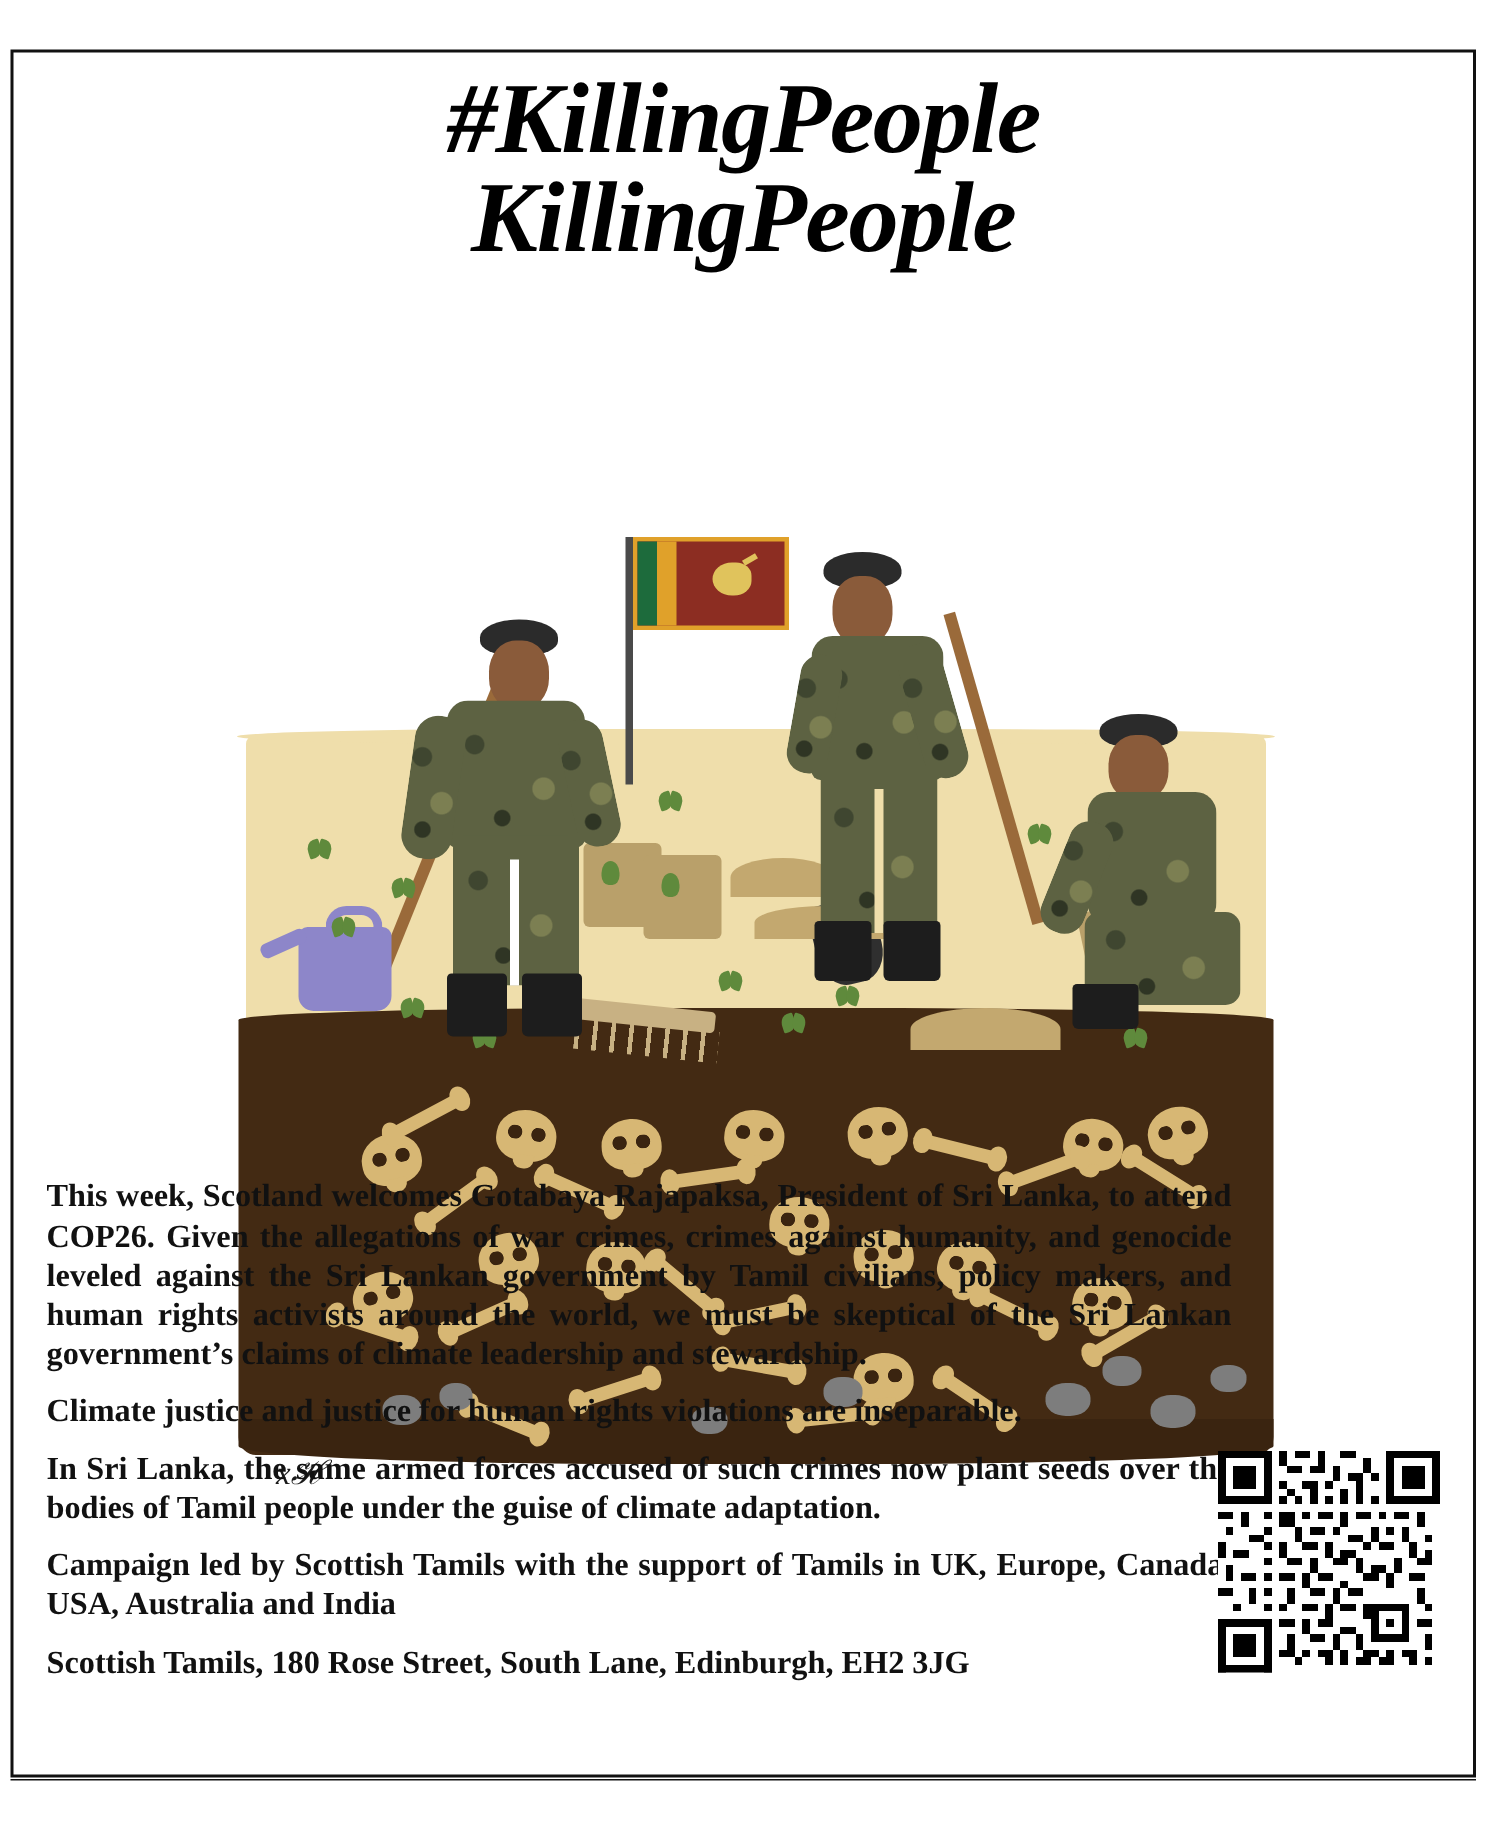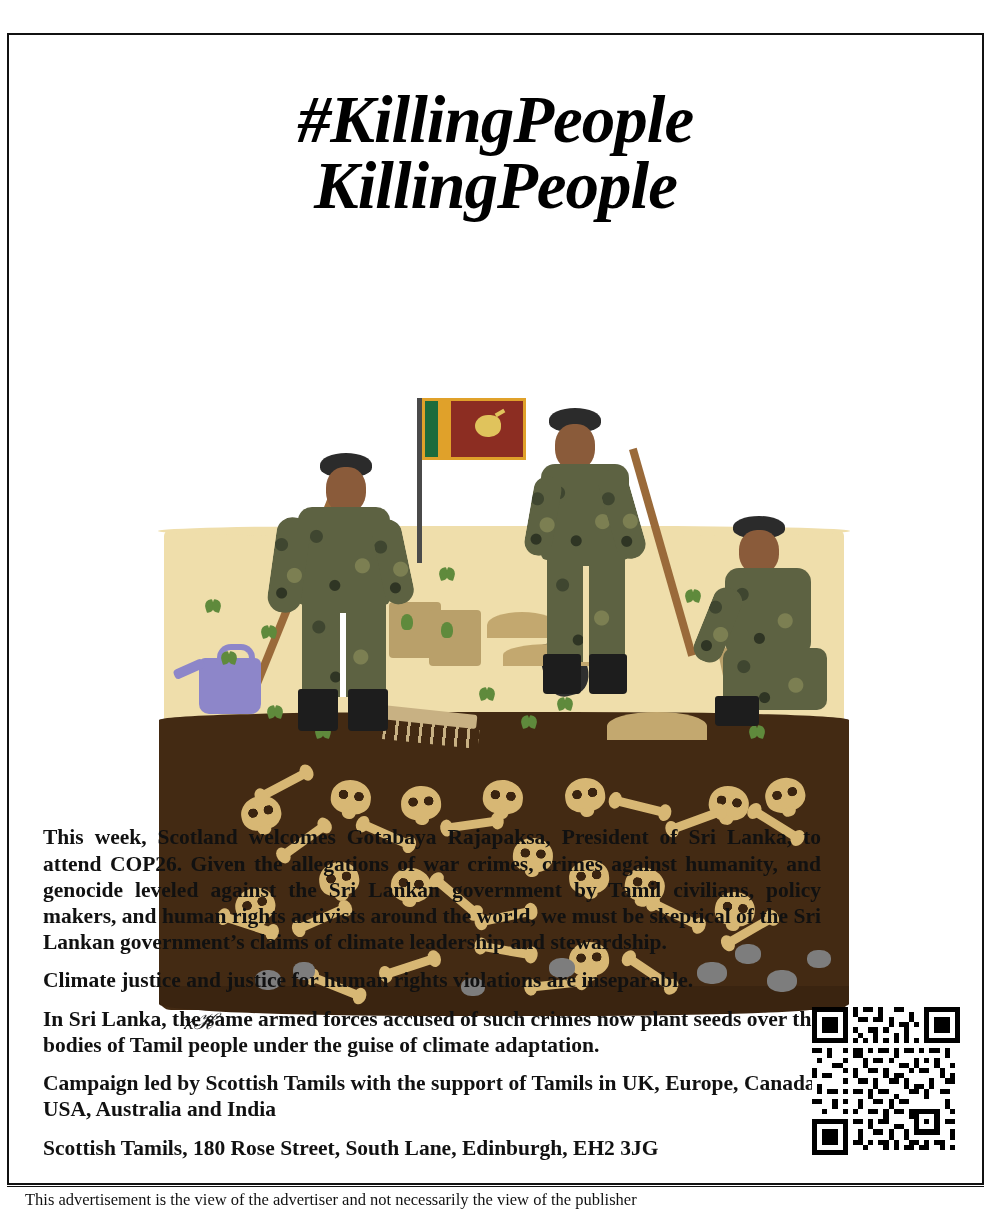--- a/index.html
+++ b/index.html
@@ -43,21 +43,20 @@
   .headline {
     text-align: center;
     font-family: "Liberation Serif", serif;
     font-weight: bold;
     font-style: italic;
     font-size: 67px;
     line-height: 0.98;
     letter-spacing: -1px;
     padding-top: 12px;
     color: #000;
-    margin-top: 40px;
   }
   .headline .l2 { display:block; }
 
   
   .illo {
     position: relative;
     width: 977px;
     height: 600px;
     margin-top: 2px;
   }
@@ -268,21 +267,21 @@
     position:absolute; left:175px; top:785px; font-family:"Liberation Serif",serif;
     font-style:italic; font-size:22px; color:#1a1a1a;
   }
 
   
   .body-wrap{
     position:relative;
     padding: 4px 18px 0 22px;
   }
   .body-wrap p{
-    margin: 0 0 12px 12px;
+    margin: 0 0 12px 0;
     font-family:"Liberation Serif", serif;
     font-weight: bold;
     font-size: 21.5px;
     line-height: 1.22;
     text-align: justify;
     color:#111;
   }
   .body-wrap p.tight{ margin-bottom: 2px; }
   .hashline{
     font-family:"Liberation Serif", serif;
@@ -657,14 +656,13 @@
               <rect x="21" y="27" width="1" height="1"></rect>
             <rect x="25" y="27" width="1" height="1"></rect>
               <rect x="27" y="27" width="1" height="1"></rect>
           </g>
         </svg>
       </div>
     </div>
   </div>
 
   <div class="rule"></div>
-  <div class="disclaimer">This advertisement is the view of the advertiser and not necessarily the view of the publisher</div>
 </div>
 
 </body></html>

